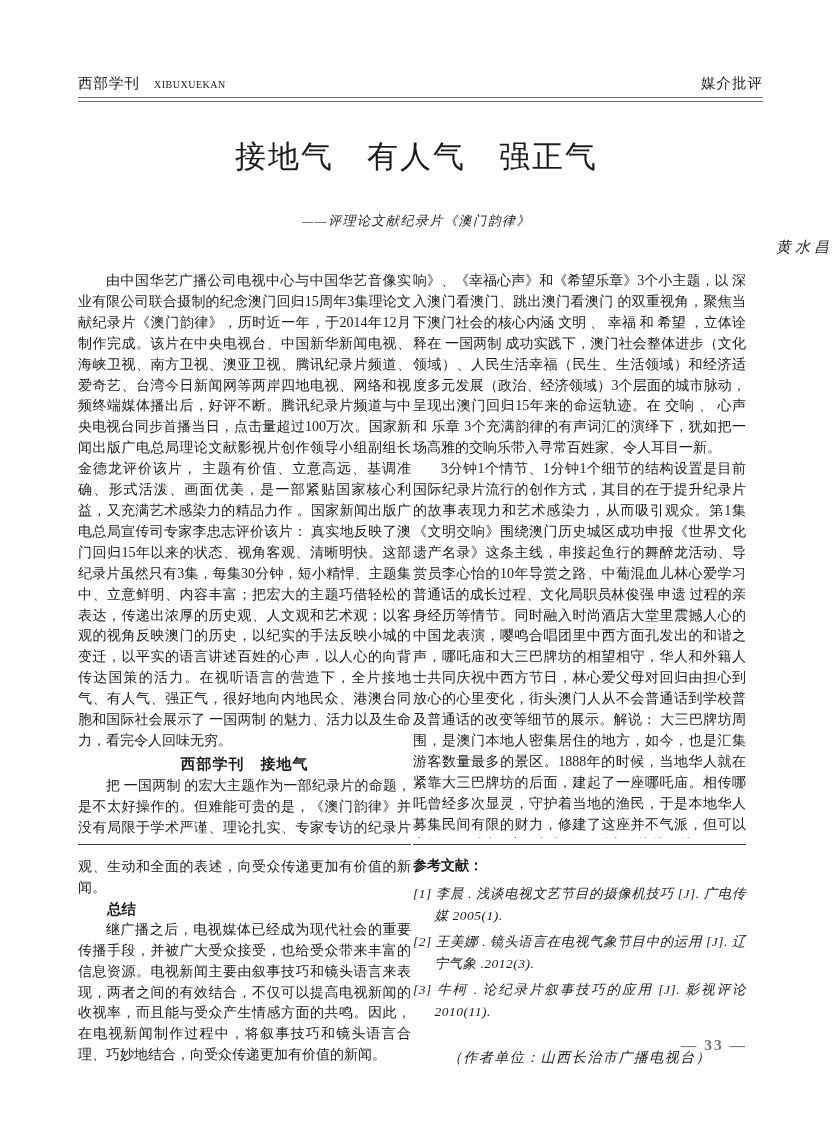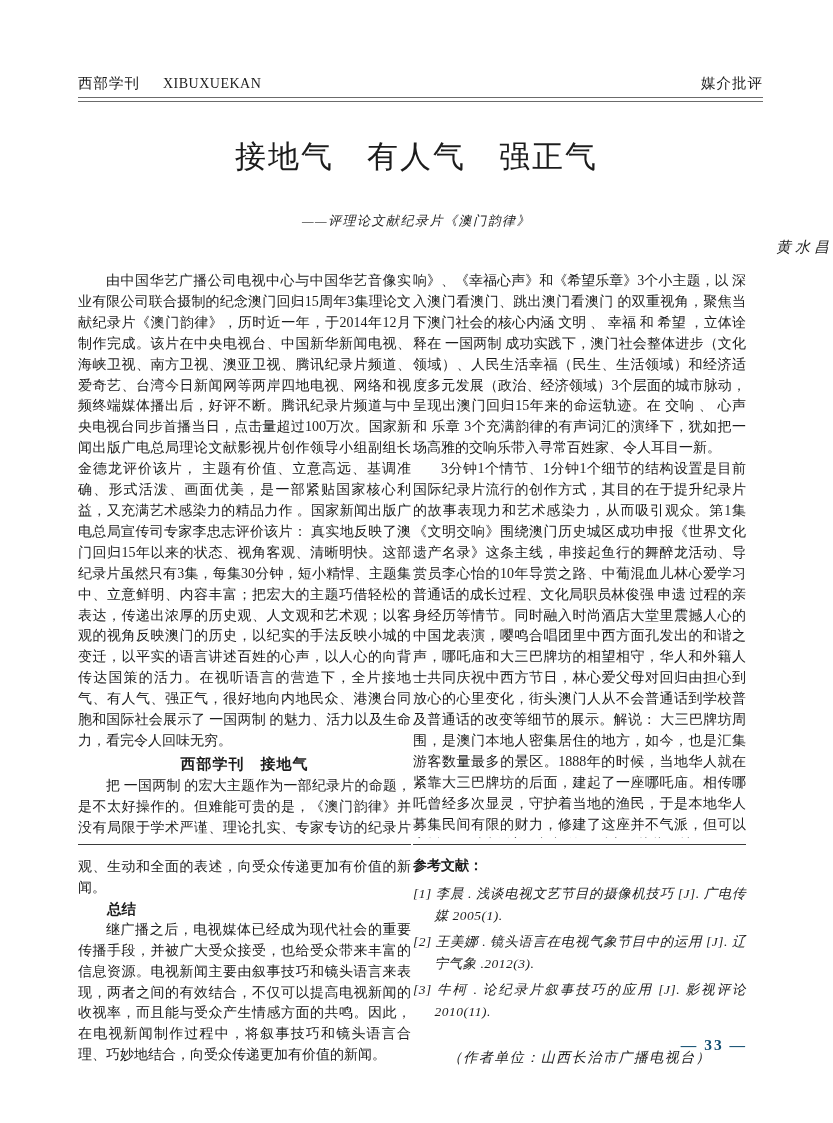--- a/index.html
+++ b/index.html
@@ -8,21 +8,21 @@
     background:#ffffff;color:#1c1c1c;overflow:hidden;
     font-family:"Liberation Serif","DejaVu Serif",serif;
   }
   
   .header{
     position:absolute;left:78px;top:74px;width:685px;
     display:flex;justify-content:space-between;align-items:baseline;
     font-size:14.5px;letter-spacing:1px;
   }
   .header .journal{display:flex;gap:14px;align-items:baseline;}
-  .header .romanized{font-size:14px;letter-spacing:0.5px;margin-left:9px;}
+  .header .romanized{font-size:10px;letter-spacing:0.5px;}
   .double-rule{
     position:absolute;left:78px;top:97px;width:685px;height:3px;
     border-top:1.5px solid #6b6b6b;border-bottom:1.5px solid #6b6b6b;
   }
   
   .title{
     position:absolute;left:0;top:136px;width:100%;
     text-align:center;font-size:31px;letter-spacing:2px;font-weight:500;
   }
   .subtitle{
@@ -64,21 +64,21 @@
     padding-left:1.6em;text-indent:-1.6em;margin:0 0 4px 0;
     letter-spacing:0.5px;text-align:justify;
   }
   .affiliation{
     margin-top:26px;text-align:center;font-size:14px;font-style:italic;
     letter-spacing:1.5px;
   }
   
   .page-number{
     position:absolute;top:1036px;right:86px;
-    font-size:15.5px;font-weight:bold;letter-spacing:2px;color:#0c4a6e;
+    font-size:15.5px;font-weight:bold;letter-spacing:2px;color:#737373;
   }
 </style>
 </head>
 <body>
 
 <div class="page">
 
   <div class="header">
     <div class="journal">
       <span>西部学刊</span>

